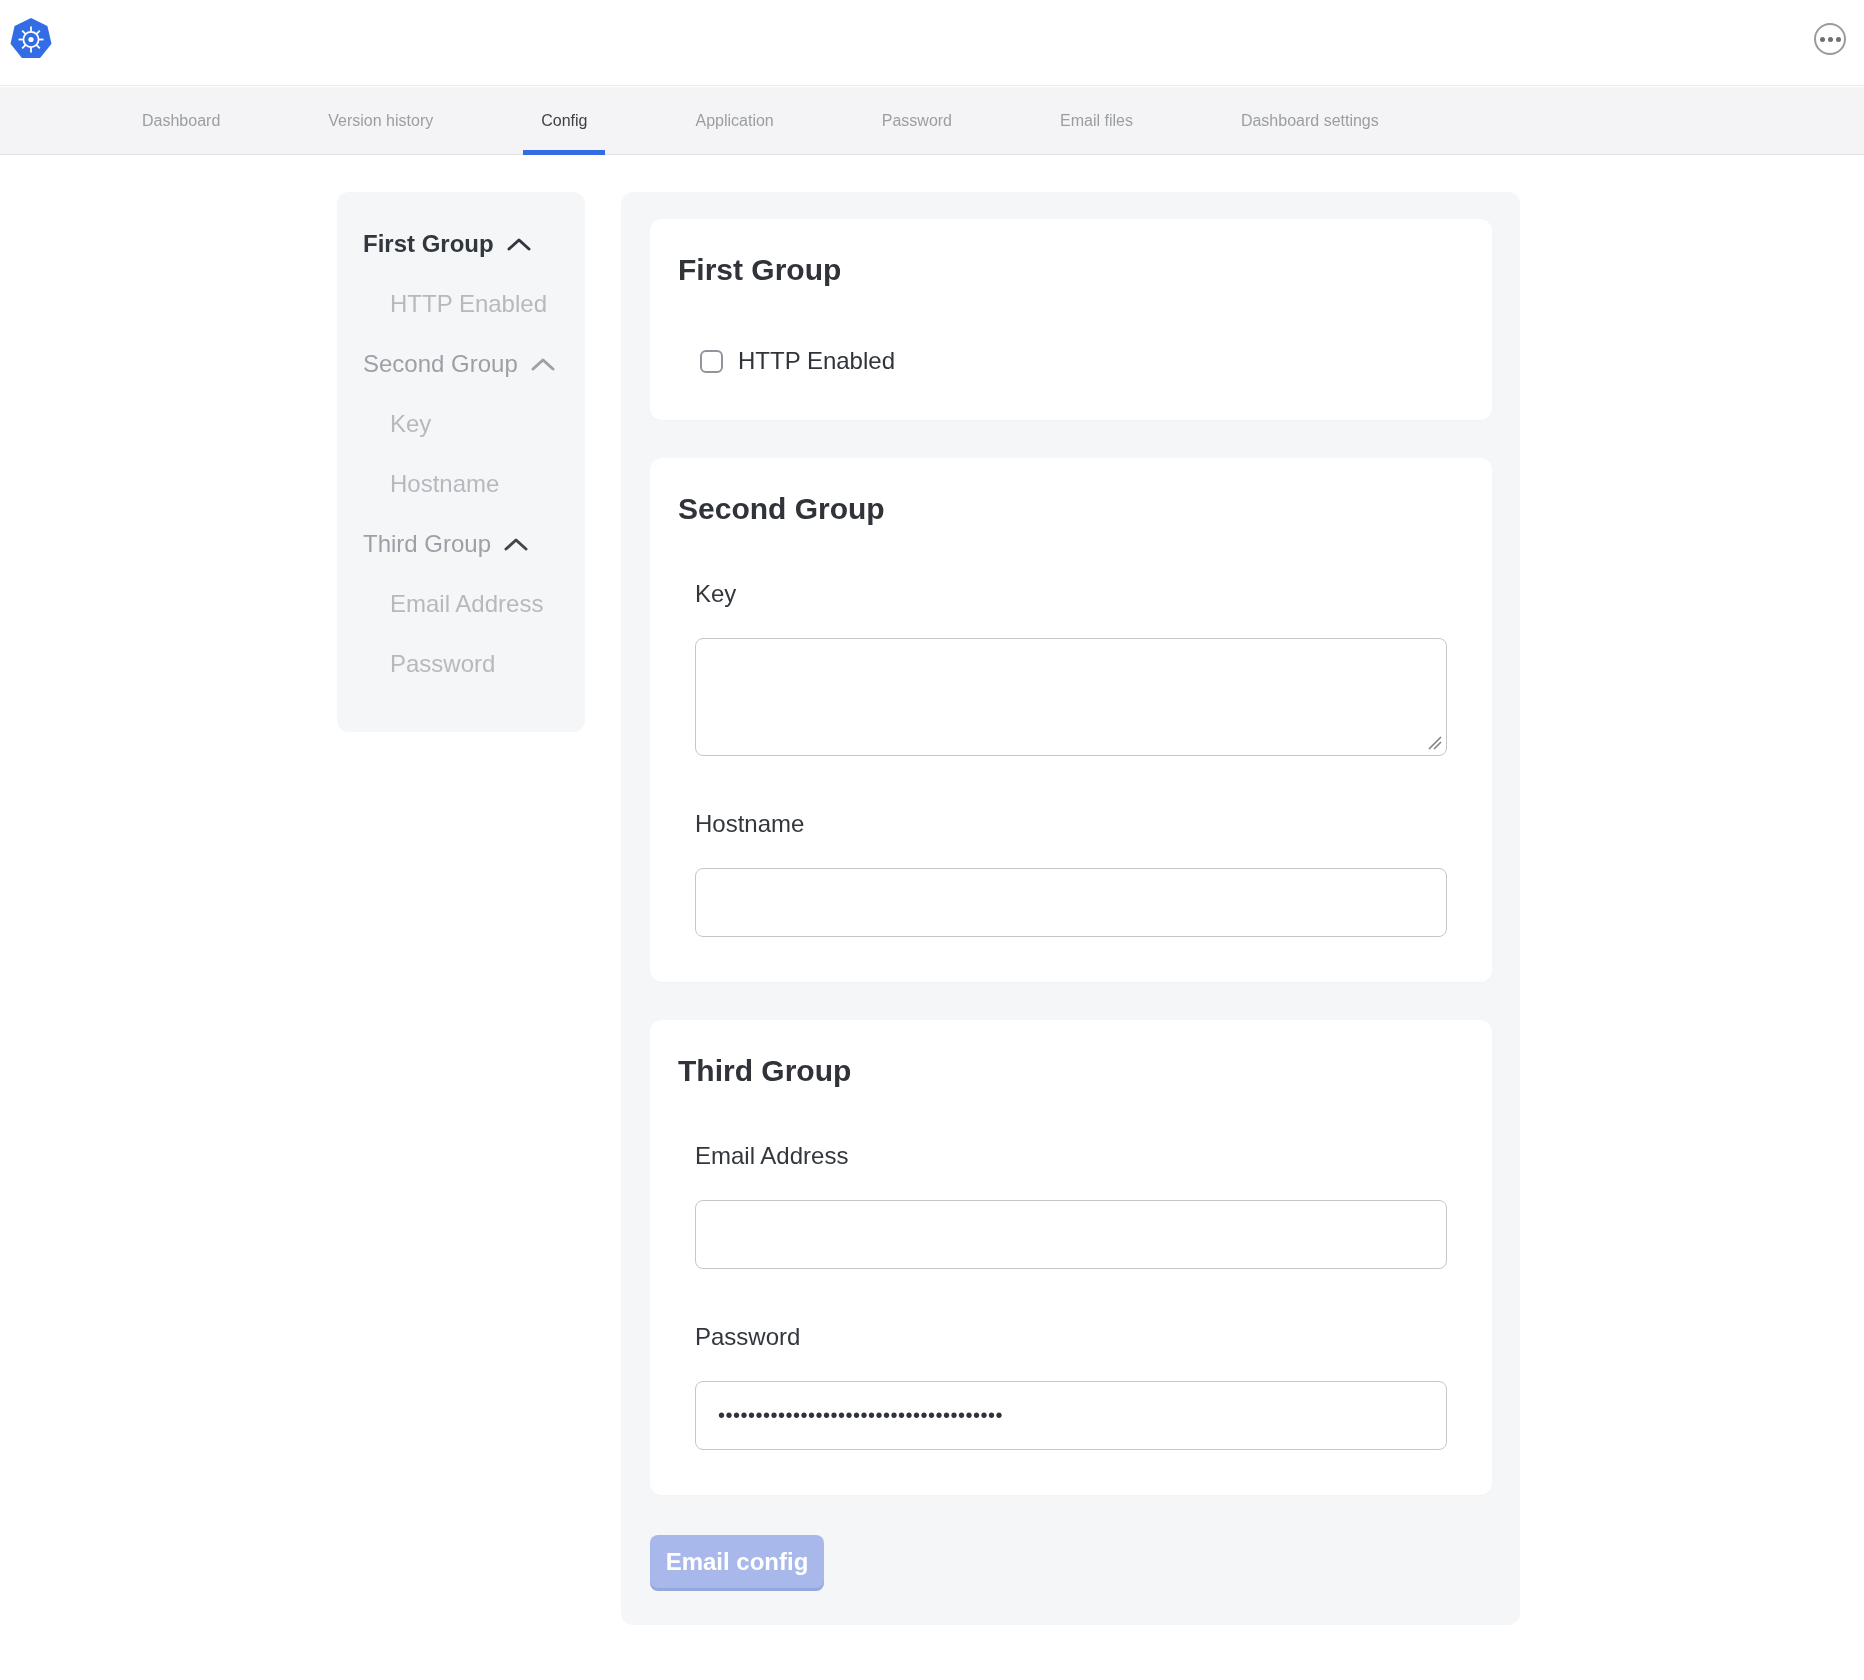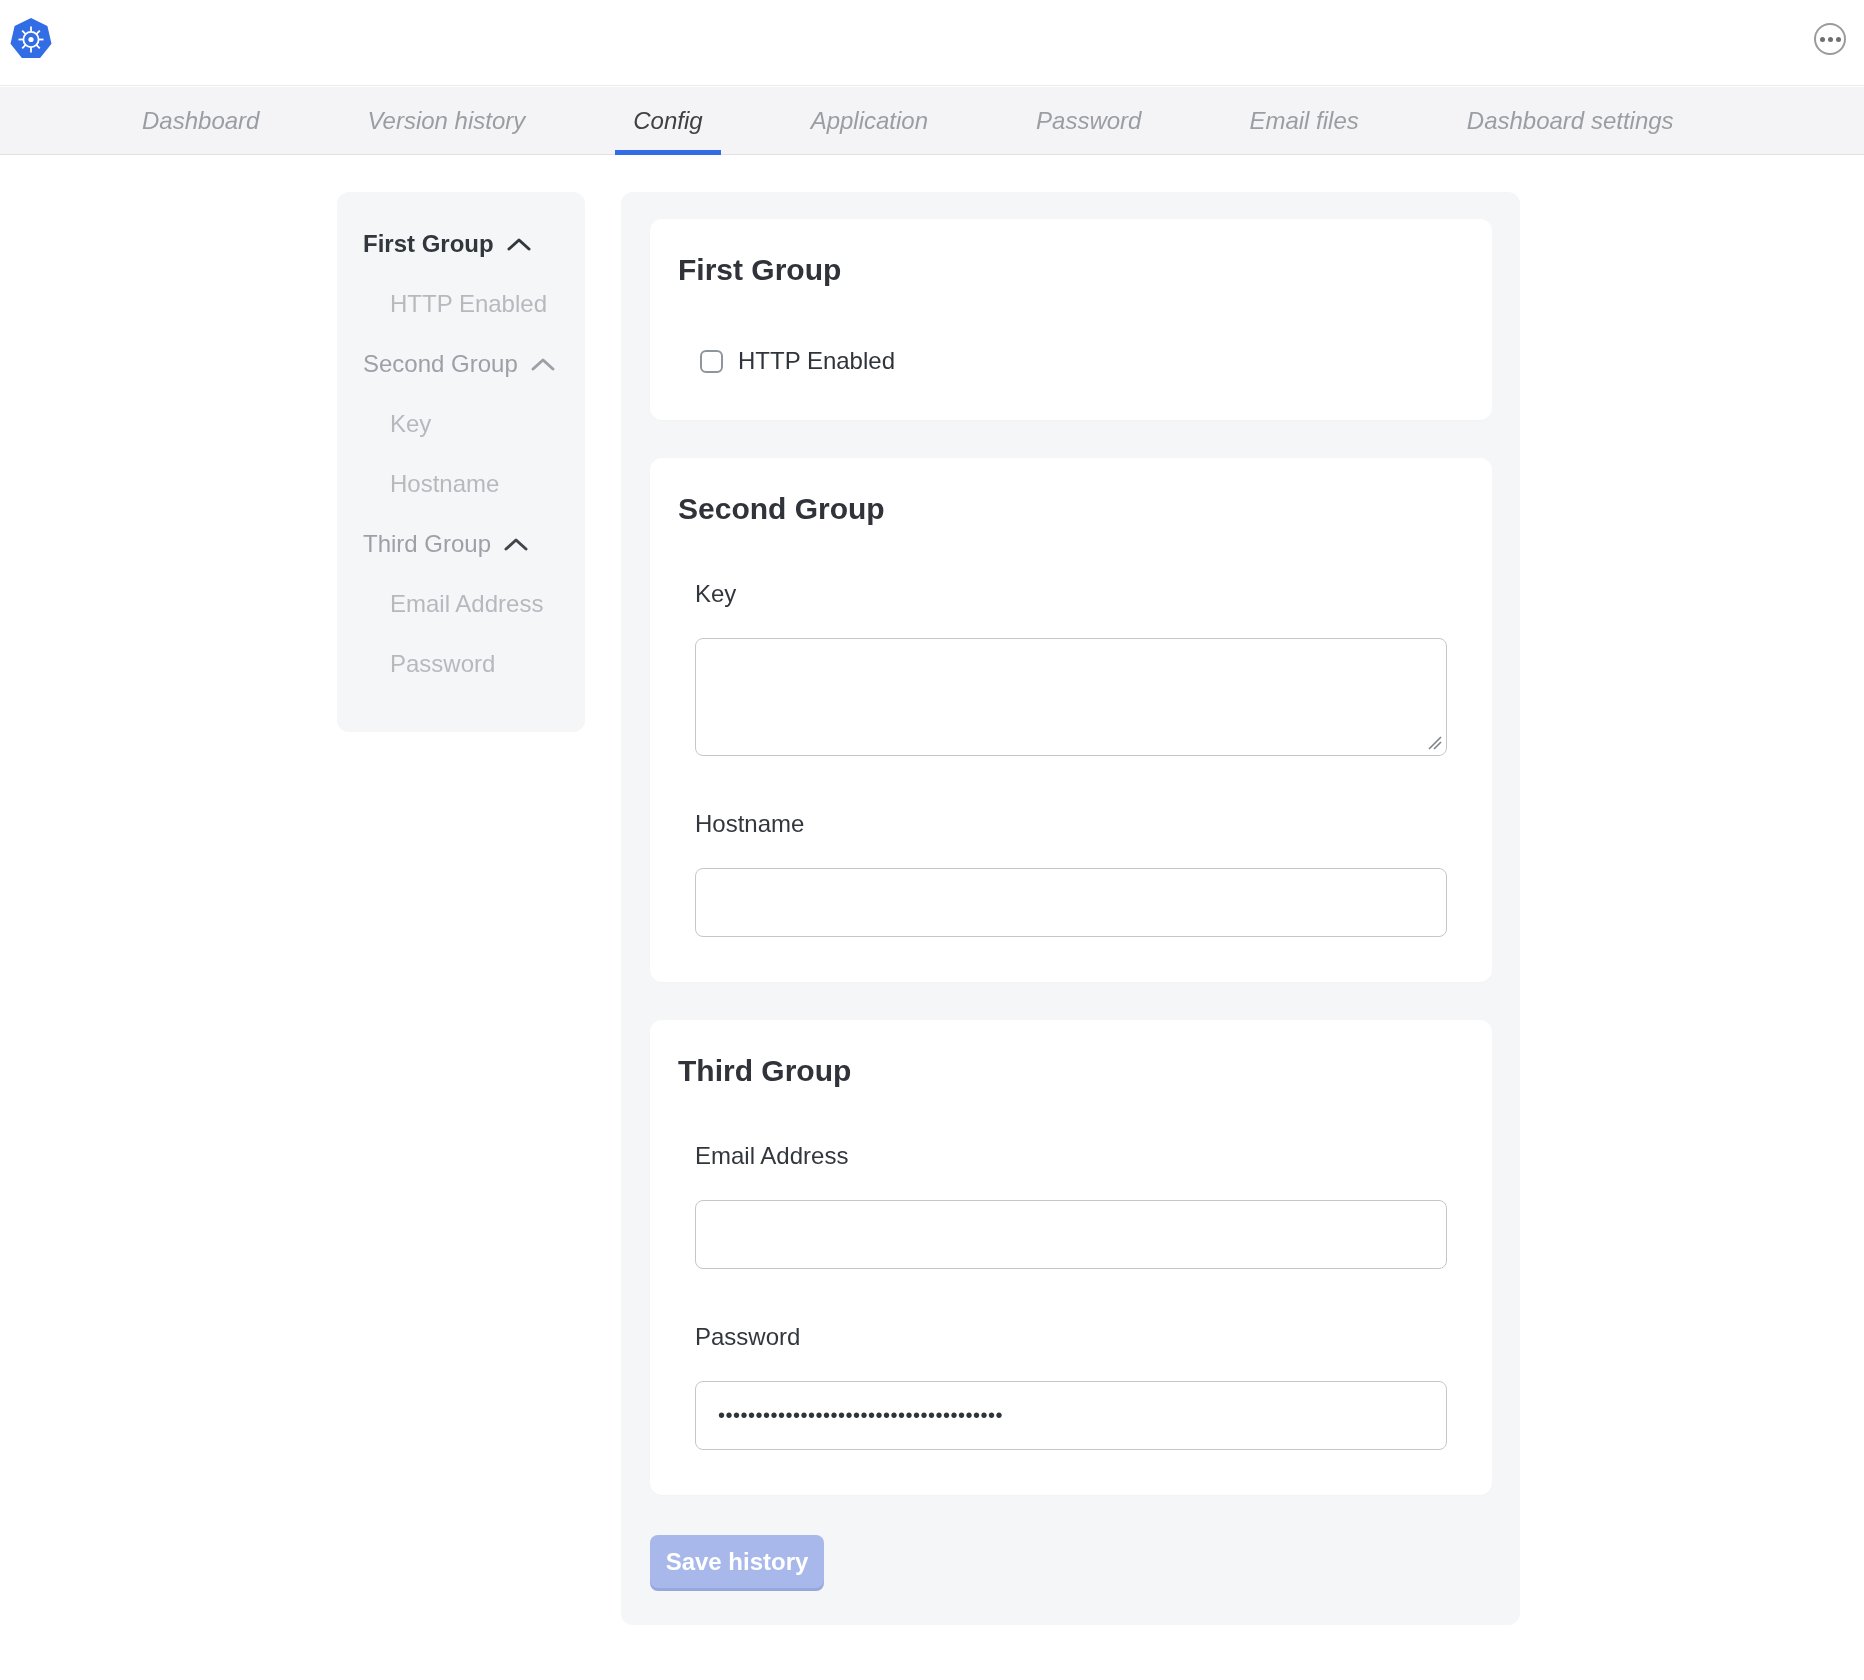--- a/index.html
+++ b/index.html
@@ -10,21 +10,21 @@
   
   .header { position:absolute; top:0; left:0; width:1864px; height:86px; background:#fff; border-bottom:1px solid #e8e9eb; }
   .logo { position:absolute; left:10px; top:17px; width:42px; height:46px; }
   .app-tab { position:absolute; left:82px; top:0; width:155px; height:86px; display:flex; align-items:center; justify-content:center; font-size:26px; font-weight:500; color:#323232; cursor:pointer; }
   .app-underline { position:absolute; left:0; right:0; bottom:-1px; height:4px; background:#326de6; }
   .more-btn { position:absolute; right:18px; top:23px; width:32px; height:32px; border:2px solid #9b9b9b; border-radius:50%; background:#fff; display:flex; align-items:center; justify-content:center; gap:3px; cursor:pointer; }
   .more-btn i { width:5px; height:5px; border-radius:50%; background:#6f6f6f; }
 
   
   .subnav { position:absolute; top:87px; left:0; width:1864px; height:68px; background:#f4f4f6; border-bottom:1px solid #e1e1e3; display:flex; align-items:stretch; padding-left:142px; gap:108px; }
-  .tab { display:flex; align-items:center; position:relative; font-size:24px; color:#9a9ea3; cursor:pointer; white-space:nowrap;font-style:italic; }
+  .tab { display:flex; align-items:center; position:relative; font-size:16px; color:#9a9ea3; cursor:pointer; white-space:nowrap; }
   .tab.active { color:#404040; font-weight:500; }
   .tab.active::after { content:""; position:absolute; left:-18px; right:-18px; bottom:-1px; height:5px; background:#326de6; }
 
   
   .content { position:absolute; top:156px; left:0; width:1864px; height:1343px; }
 
   .sidebar { position:absolute; left:337px; top:36px; width:248px; height:540px; background:#f5f6f8; border-radius:12px; padding-top:22px; }
   .side-item { height:60px; display:flex; align-items:center; padding-left:26px; font-size:24px; color:#9da1a7; cursor:pointer; white-space:nowrap; }
   .side-item.child { padding-left:53px; color:#b6b9be; }
   .side-item.active { font-weight:700; color:#32373e; }
@@ -156,17 +156,17 @@
             <div class="field">
               <div class="field-label">Email Address</div>
               <input type="text" class="text-input" style="">
             </div>
             <div class="field">
               <div class="field-label">Password</div>
               <input type="text" class="text-input masked" value="••••••••••••••••••••••••••••••••••••••" style="">
             </div>
           </section>
         </div>
-      <button class="save-btn" id="saveBtn" aria-disabled="true">Save history</button>
+      <button class="save-btn" id="saveBtn" aria-disabled="true">Email config</button>
     </div>
   </div>
 
 </div>
 
 </body></html>

